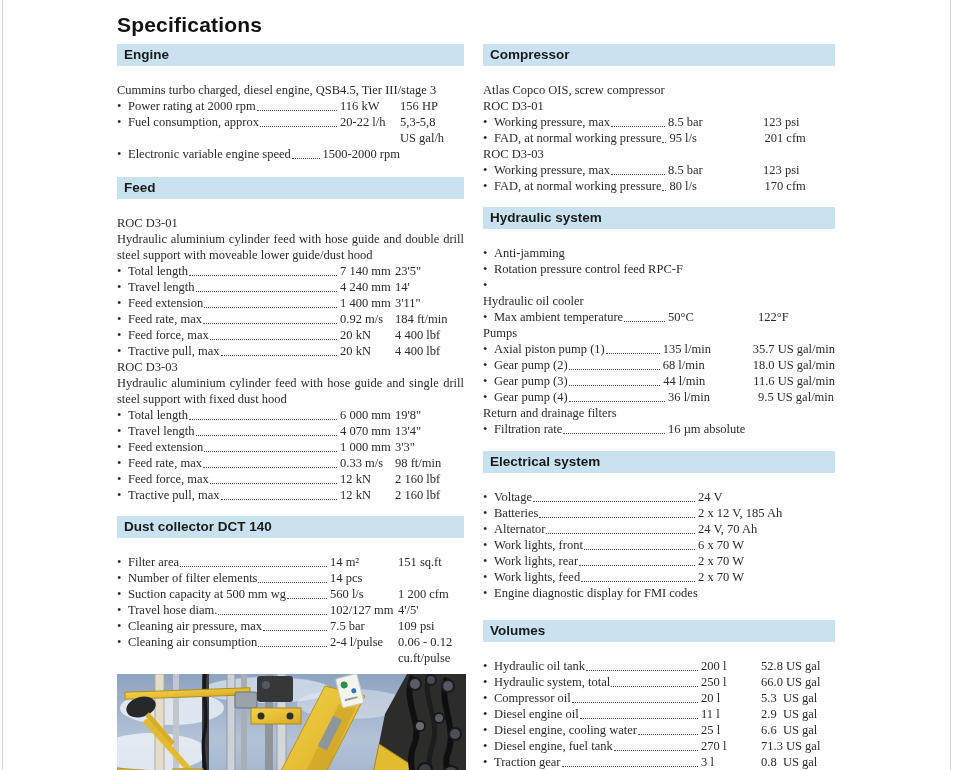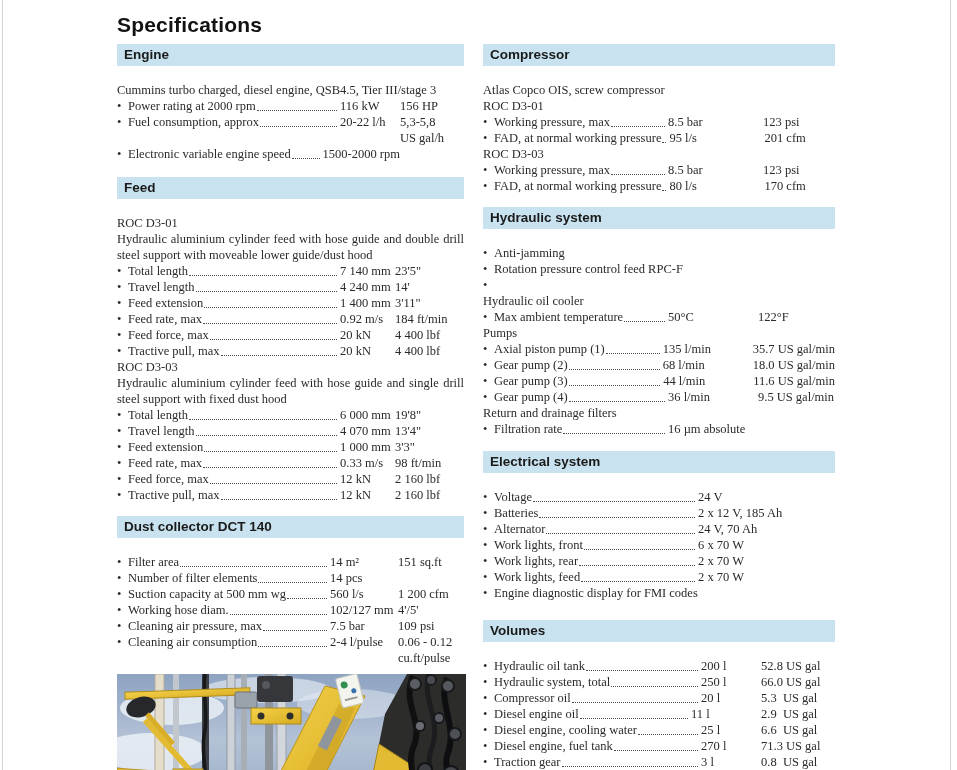--- a/index.html
+++ b/index.html
@@ -199,21 +199,21 @@
           </div>
           <div class="row t-spec">
             <span class="bullet">•</span>
             <span class="label">Suction capacity at 500 mm wg</span>
             <span class="dots"></span>
             <span class="v1" style="min-width: 68px;">560 l/s</span>
             <span class="v2" style="min-width: 66px;">1 200 cfm</span>
           </div>
           <div class="row t-spec">
             <span class="bullet">•</span>
-            <span class="label">Working hose diam.</span>
+            <span class="label">Travel hose diam.</span>
             <span class="dots"></span>
             <span class="v1" style="min-width: 68px;">102/127 mm</span>
             <span class="v2" style="min-width: 66px;">4'/5'</span>
           </div>
           <div class="row t-spec">
             <span class="bullet">•</span>
             <span class="label">Cleaning air pressure, max</span>
             <span class="dots"></span>
             <span class="v1" style="min-width: 68px;">7.5 bar</span>
             <span class="v2" style="min-width: 66px;">109 psi</span>
@@ -484,21 +484,21 @@
             <span class="label">Compressor oil</span>
             <span class="dots"></span>
             <span class="v1" style="min-width: 60px;">20 l</span>
             <span class="v2" style="min-width: 74px;">5.3  US gal</span>
           </div>
           <div class="row t-spec">
             <span class="bullet">•</span>
             <span class="label">Diesel engine oil</span>
             <span class="dots"></span>
             <span class="v1" style="min-width: 60px;">11 l</span>
-            <span class="v2" style="min-width: 74px; margin-left: 10px;">2.9  US gal</span>
+            <span class="v2" style="min-width: 74px;">2.9  US gal</span>
           </div>
           <div class="row t-spec">
             <span class="bullet">•</span>
             <span class="label">Diesel engine, cooling water</span>
             <span class="dots"></span>
             <span class="v1" style="min-width: 60px;">25 l</span>
             <span class="v2" style="min-width: 74px;">6.6  US gal</span>
           </div>
           <div class="row t-spec">
             <span class="bullet">•</span>

